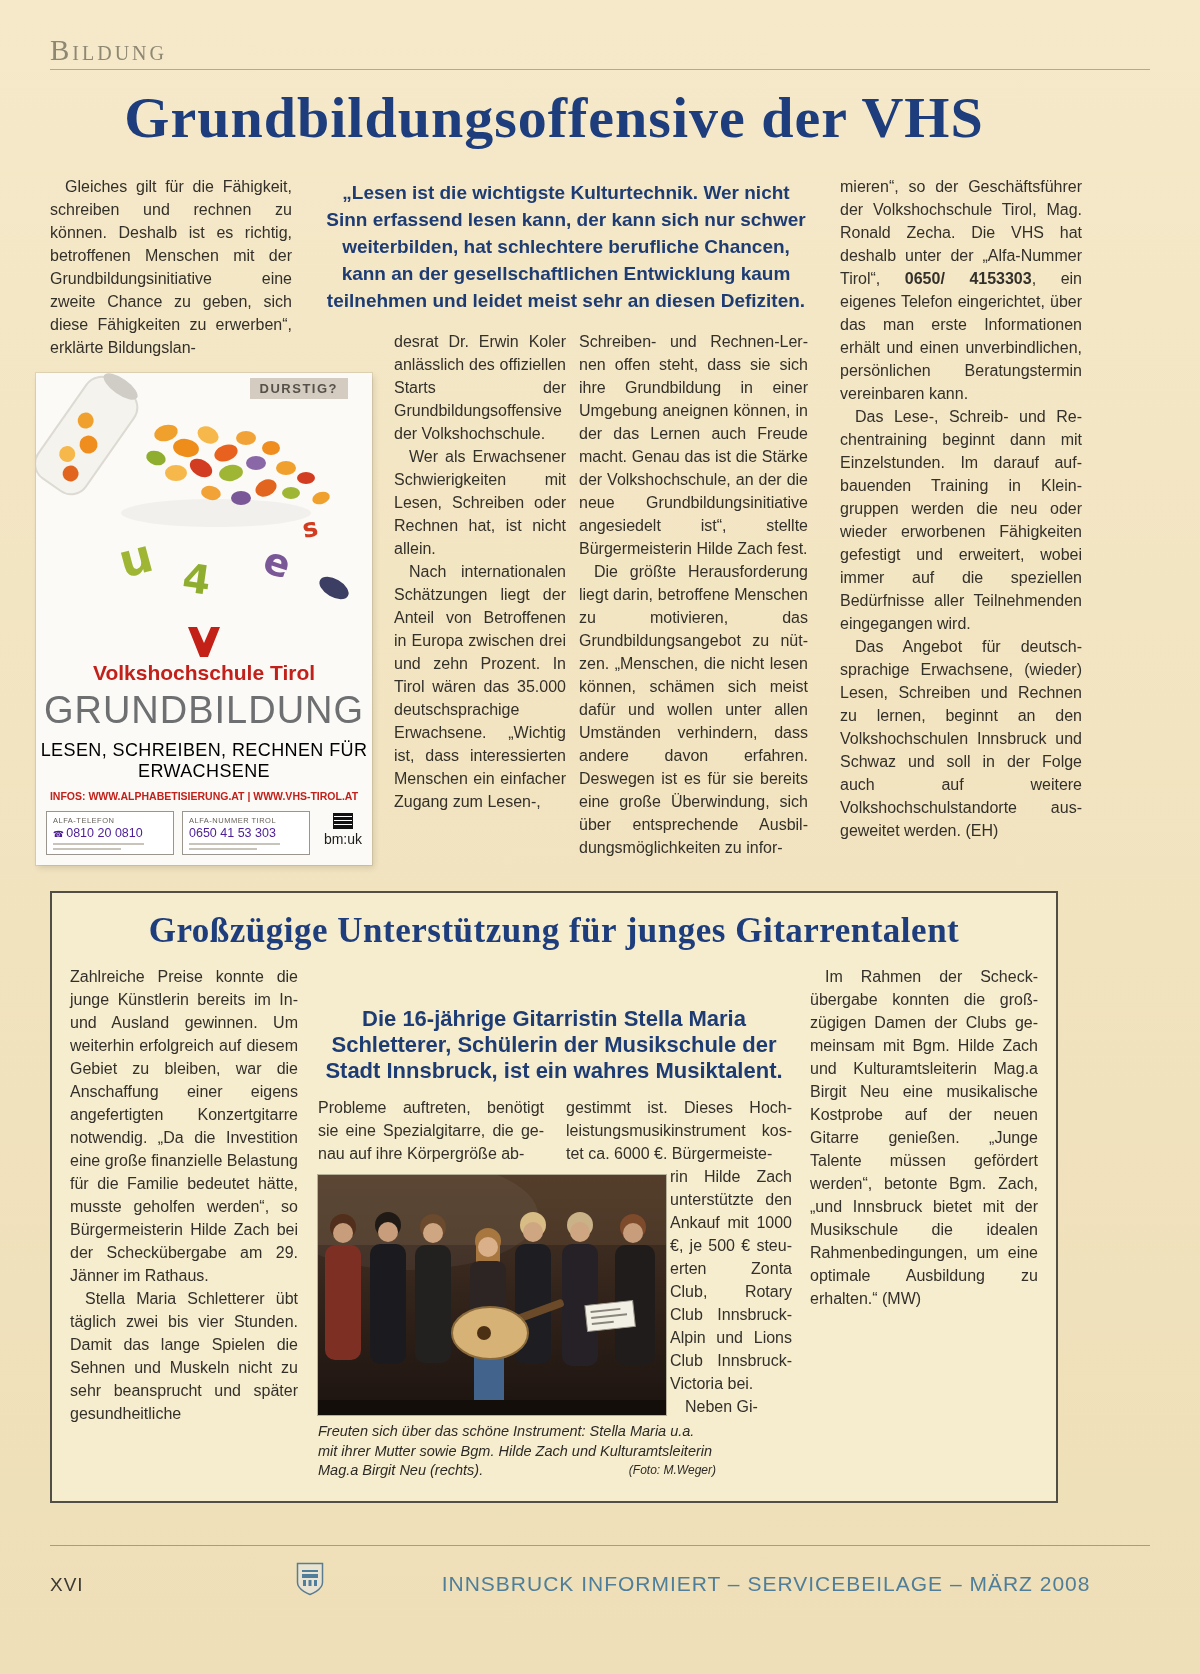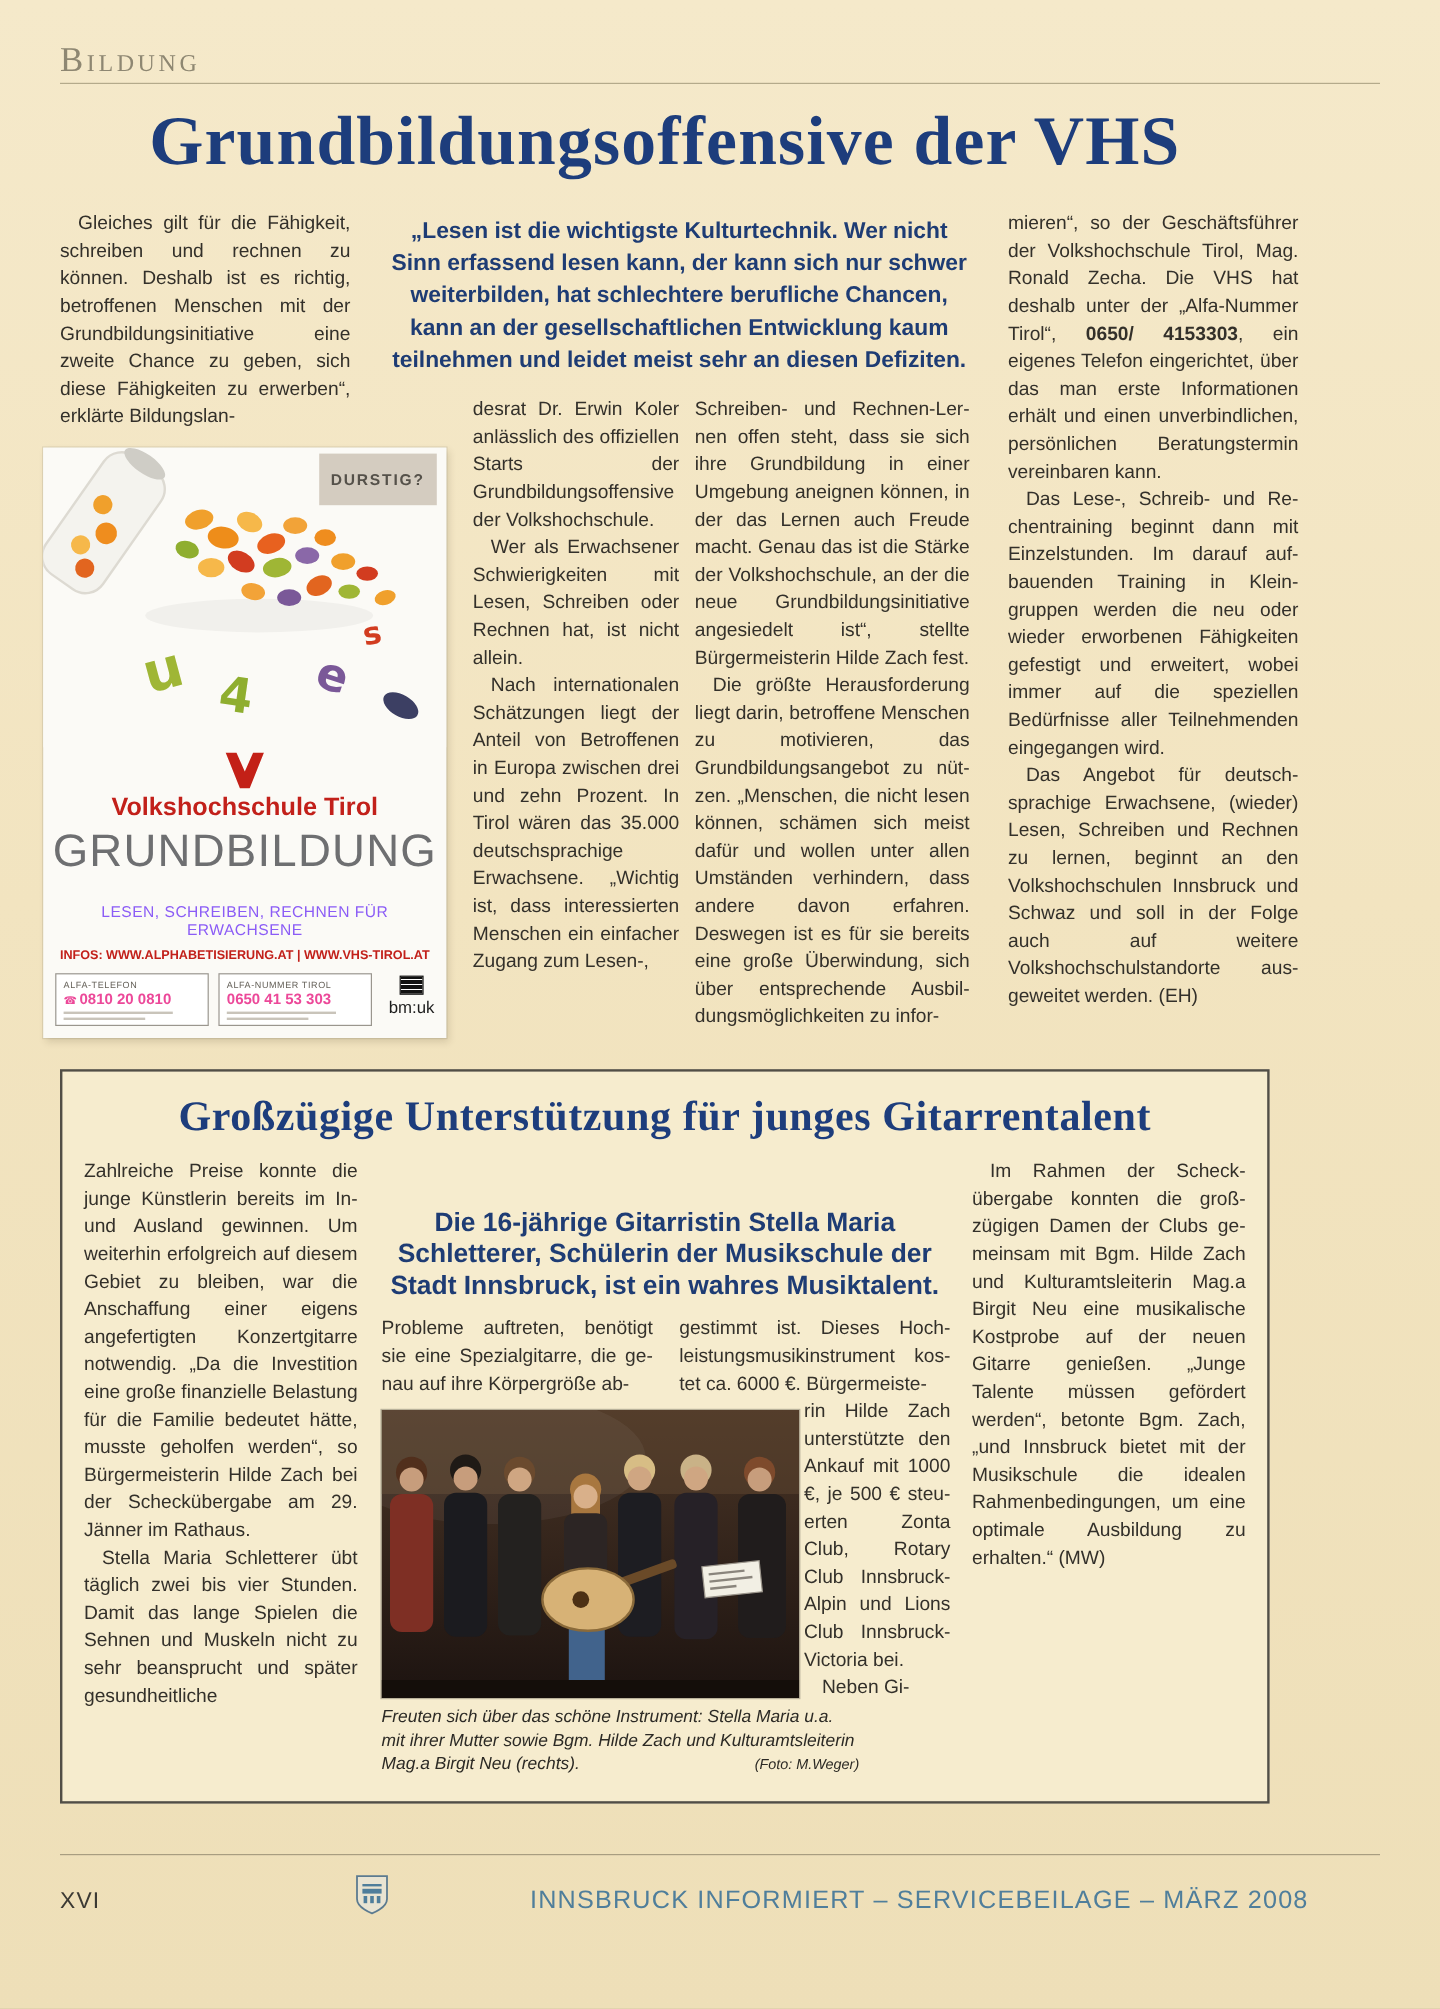--- a/index.html
+++ b/index.html
@@ -26,32 +26,32 @@
   .t-col1 { width: 242px; flex: none; }
   .t-mid  { width: 484px; flex: none; }
   .t-col4 { width: 242px; flex: none; }
   .lede { font-weight: bold; color: #1e3c74; font-size: 19px; line-height: 27px; text-align: center; margin: 4px 0 0; }
   .t-mid-cols { display: flex; margin-top: 16px; }
   .t-c2 { width: 172px; margin-left: 70px; flex: none; }
   .t-c3 { width: 229px; margin-left: 13px; flex: none; }
 
   
   .poster { margin: 14px 0 0 -14px; width: 336px; height: 492px; background: #fbfaf6; position: relative; box-shadow: 0 0 0 1px rgba(0,0,0,.08), 2px 3px 6px rgba(60,45,20,.15); }
-  .durstig { position: absolute; top: 5px; right: 8px; background: #d4ccc0; color: #55514a; font-size: 13px; font-weight: bold; letter-spacing: 1.5px; padding: 14px 10px; z-index: 2; }
+  .durstig { position: absolute; top: 5px; right: 24px; background: #d4ccc0; color: #55514a; font-size: 13px; font-weight: bold; letter-spacing: 1.5px; padding: 3px 10px; z-index: 2; }
   .candy { height: 250px; }
   .candy svg, .photo svg { display: block; }
   .v-logo { text-align: center; margin-top: 4px; height: 32px; }
   .poster-brand { text-align: center; color: #c2201a; font-weight: bold; font-size: 21px; margin-top: 2px; }
   .poster-title { text-align: center; color: #6e6f71; font-size: 38px; letter-spacing: 1px; margin-top: 4px; }
-  .poster-subtitle { text-align: center; color: #8b5cf6; font-size: 13px; letter-spacing: .4px; margin-top: 20px; }
+  .poster-subtitle { text-align: center; color: #000000; font-size: 18px; letter-spacing: .4px; margin-top: 8px; }
   .poster-infos { text-align: center; color: #c2201a; font-size: 10.5px; font-weight: bold; margin-top: 8px; }
   .poster-foot { position: absolute; left: 10px; right: 10px; bottom: 10px; display: flex; align-items: flex-start; gap: 8px; }
   .pbox { border: 1px solid #9a968e; padding: 4px 6px; width: 128px; background: #fff; }
   .pbox-label { font-size: 7.5px; color: #66625a; letter-spacing: .5px; }
-  .pbox-num { font-size: 12.5px; font-weight: bold; color: #ec4899; margin-top: 1px; }
+  .pbox-num { font-size: 12.5px; font-weight: normal; color: #4c1d95; margin-top: 1px; }
   .phone-glyph { font-size: 9px; margin-right: 2px; }
   .bar { height: 2px; background: #c9c4ba; margin-top: 3px; }
   .w60 { width: 60%; } .w80 { width: 80%; }
   .bmuk { margin-left: auto; text-align: center; padding-top: 2px; }
   .bmuk-mark { width: 20px; height: 16px; margin: 0 auto; background: repeating-linear-gradient(0deg, #111 0 3px, #fff 3px 4px); border: 1px solid #111; }
   .bmuk-text { font-size: 14px; font-weight: normal; color: #1c1c1c; margin-top: 2px; }
 
   
   .box { margin-top: 26px; border: 2px solid #514e46; background: #f6ecce; padding: 14px 18px 20px; }
   .box-title { margin: 4px 0 0; text-align: center; font-family: "Liberation Serif", serif; font-weight: bold; font-size: 35px; color: #1d3d7c; letter-spacing: .5px; }

